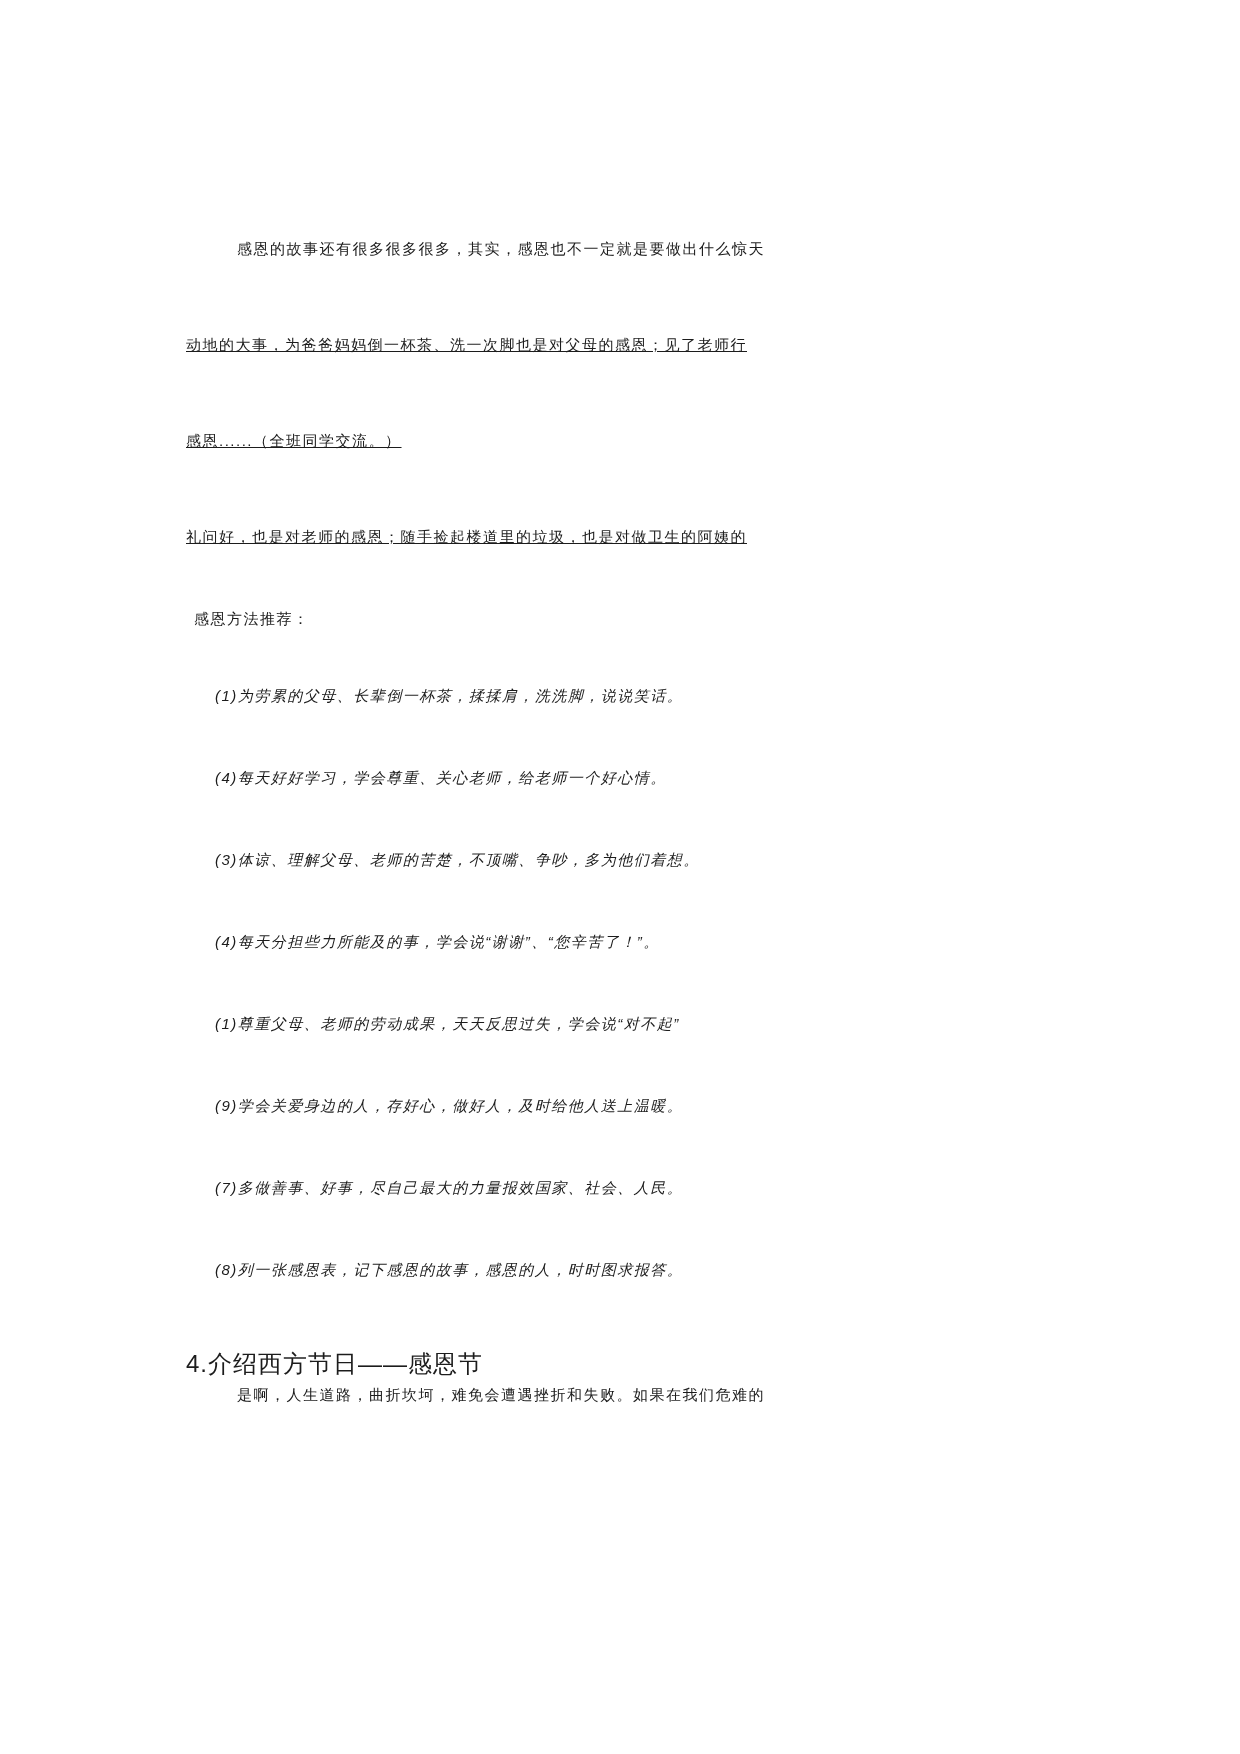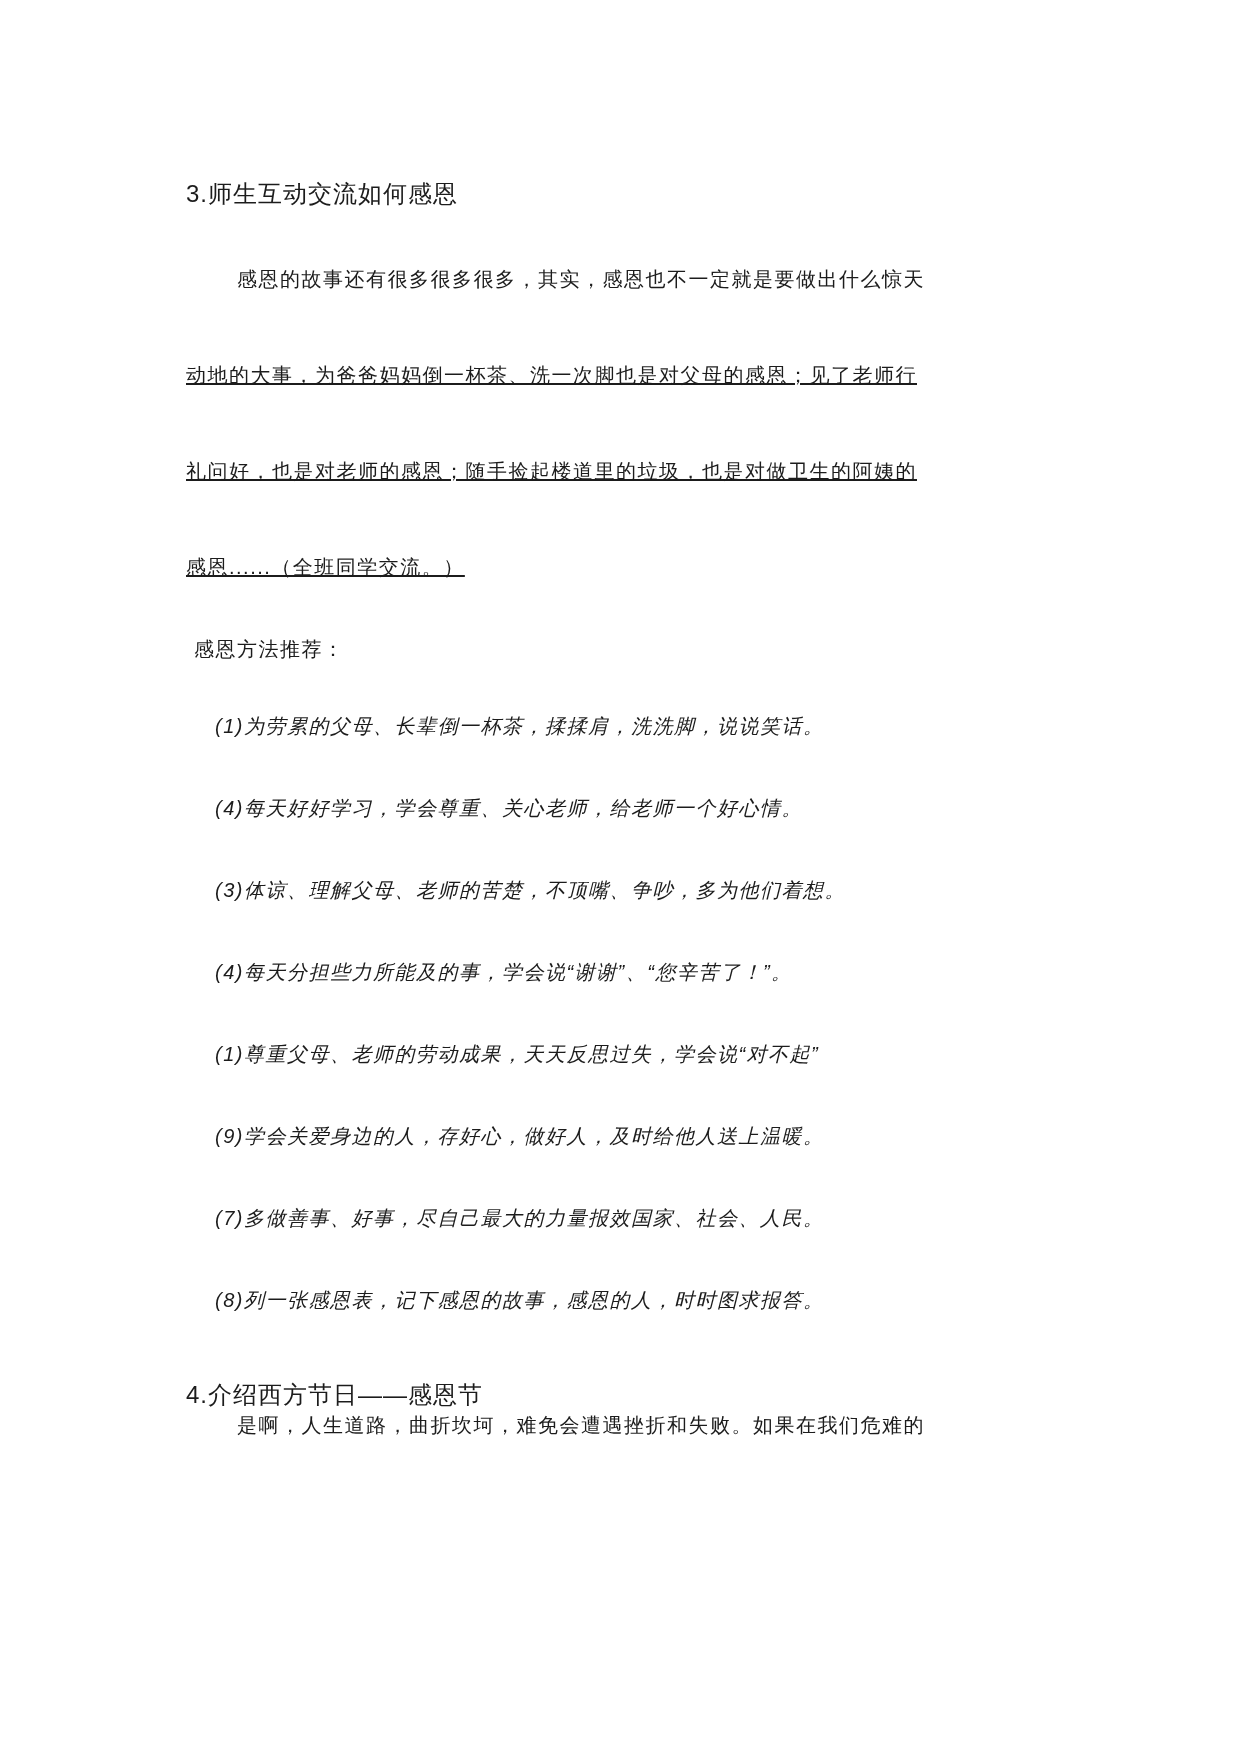--- a/index.html
+++ b/index.html
@@ -15,21 +15,21 @@
     color: #1c1c1c;
   }
   .page {
     box-sizing: border-box;
     width: 1240px;
     min-height: 1754px;
     padding: 178px 60px 0 186px;
     background: #ffffff;
   }
   .line {
-    font-size: 20px;
+    font-size: 15px;
     line-height: 31px;
     letter-spacing: 1.5px;
     white-space: nowrap;
     margin: 0;
   }
   .heading {
     font-size: 24px;
     line-height: 31px;
     letter-spacing: 1px;
     white-space: nowrap;
@@ -43,26 +43,25 @@
   .method-first { margin-top: 46px; }
   .method-next { margin-top: 51px; }
   .h4 { margin-top: 63px; }
   .p2-l1 { padding-left: 51px; }
 </style>
 </head>
 <body>
 
 <div class="page">
 
-  <div class="heading">3.师生互动交流如何感恩</div>
 
   <div class="line p1-l1">感恩的故事还有很多很多很多，其实，感恩也不一定就是要做出什么惊天</div>
   <div class="line p1-l2">动地的大事，为爸爸妈妈倒一杯茶、洗一次脚也是对父母的感恩；见了老师行</div>
+  <div class="line p1-l4">感恩......（全班同学交流。）</div>
   <div class="line p1-l3">礼问好，也是对老师的感恩；随手捡起楼道里的垃圾，也是对做卫生的阿姨的</div>
-  <div class="line p1-l4">感恩......（全班同学交流。）</div>
 
   <div class="line methods-title">感恩方法推荐：</div>
 
   <div class="line method method-first">(1)为劳累的父母、长辈倒一杯茶，揉揉肩，洗洗脚，说说笑话。</div>
   <div class="line method method-next">(4)每天好好学习，学会尊重、关心老师，给老师一个好心情。</div>
   <div class="line method method-next">(3)体谅、理解父母、老师的苦楚，不顶嘴、争吵，多为他们着想。</div>
   <div class="line method method-next">(4)每天分担些力所能及的事，学会说“谢谢”、“您辛苦了！”。</div>
   <div class="line method method-next">(1)尊重父母、老师的劳动成果，天天反思过失，学会说“对不起”</div>
   <div class="line method method-next">(9)学会关爱身边的人，存好心，做好人，及时给他人送上温暖。</div>
   <div class="line method method-next">(7)多做善事、好事，尽自己最大的力量报效国家、社会、人民。</div>

